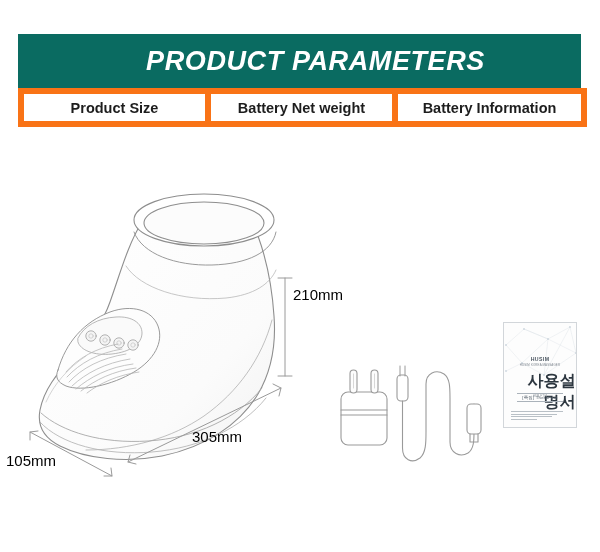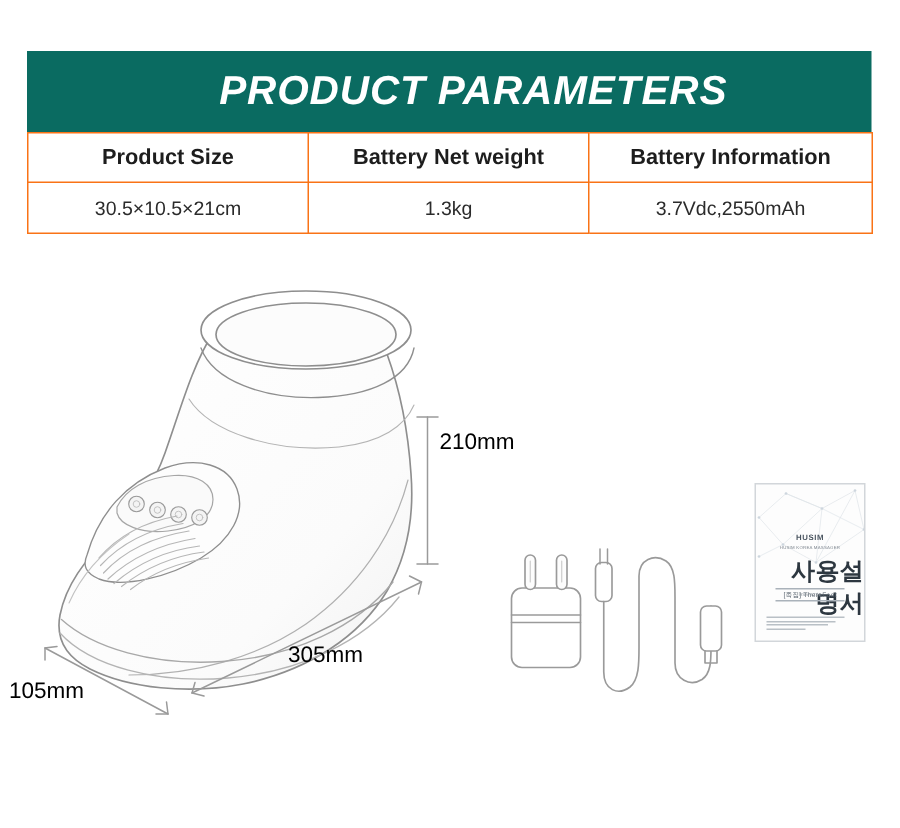--- a/index.html
+++ b/index.html
@@ -45,21 +45,21 @@
   
   .param-table {
     position: absolute;
     left: 18px;
     top: 88px;
     width: 563px;
     border-collapse: collapse;
     table-layout: fixed;
   }
   .param-table td {
-    border: 1px solid #f97316;
+    border: 6px solid #f97316;
     text-align: center;
     color: #1d1d1d;
     box-sizing: border-box;
   }
   .param-table tr.head-row td {
     height: 33px;
     font-size: 14.5px;
     font-weight: bold;
   }
   .param-table tr.value-row td {
@@ -181,25 +181,20 @@
 <div class="banner">
   <div class="banner-title">PRODUCT PARAMETERS</div>
 </div>
 
 <table class="param-table">
   <tbody>
       <tr class="head-row">
     <td class="col-1">Product Size</td>
     <td class="col-2">Battery Net weight</td>
     <td class="col-3">Battery Information</td>
-  </tr>
-  <tr class="value-row">
-    <td class="col-1">30.5×10.5×21cm</td>
-    <td class="col-2">1.3kg</td>
-    <td class="col-3">3.7Vdc,2550mAh</td>
   </tr>
 </tbody>
   </table>
 
 <div class="stage">
 
   <svg width="600" height="330" viewBox="0 0 600 330">
     <defs>
       <linearGradient id="bodyShade" x1="0" y1="0" x2="1" y2="1">
         <stop offset="0%" stop-color="#ffffff"></stop>

